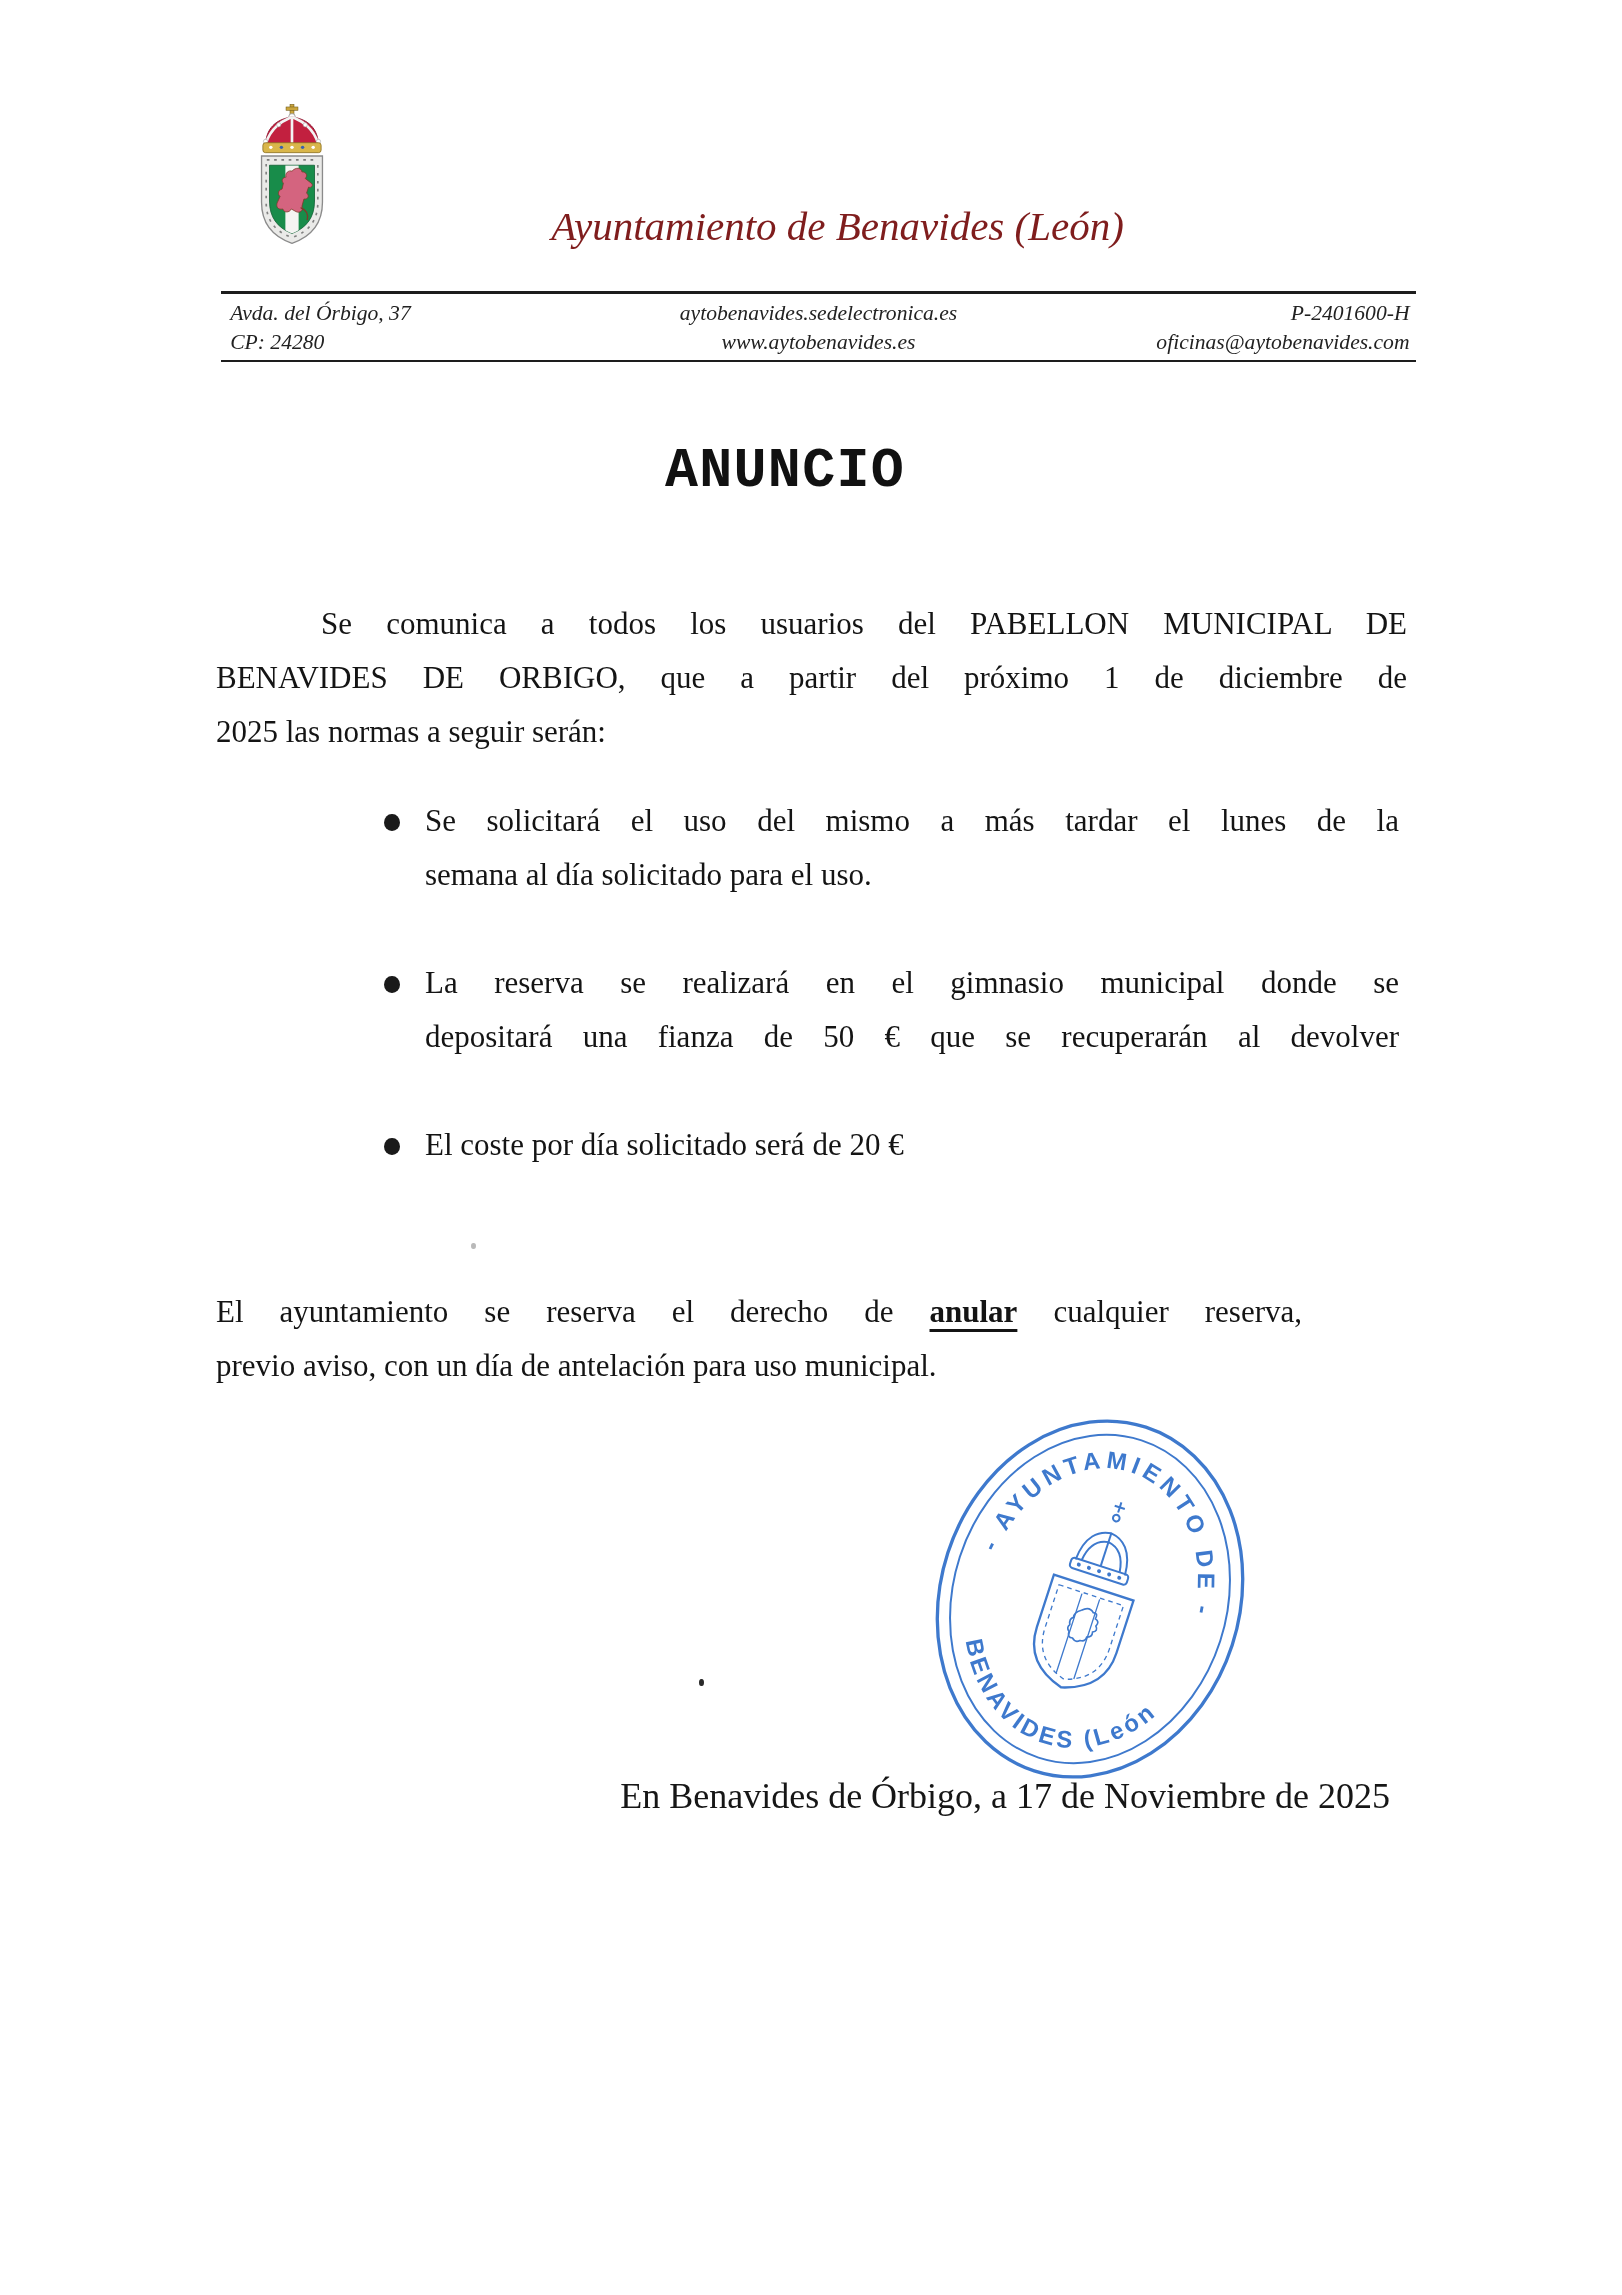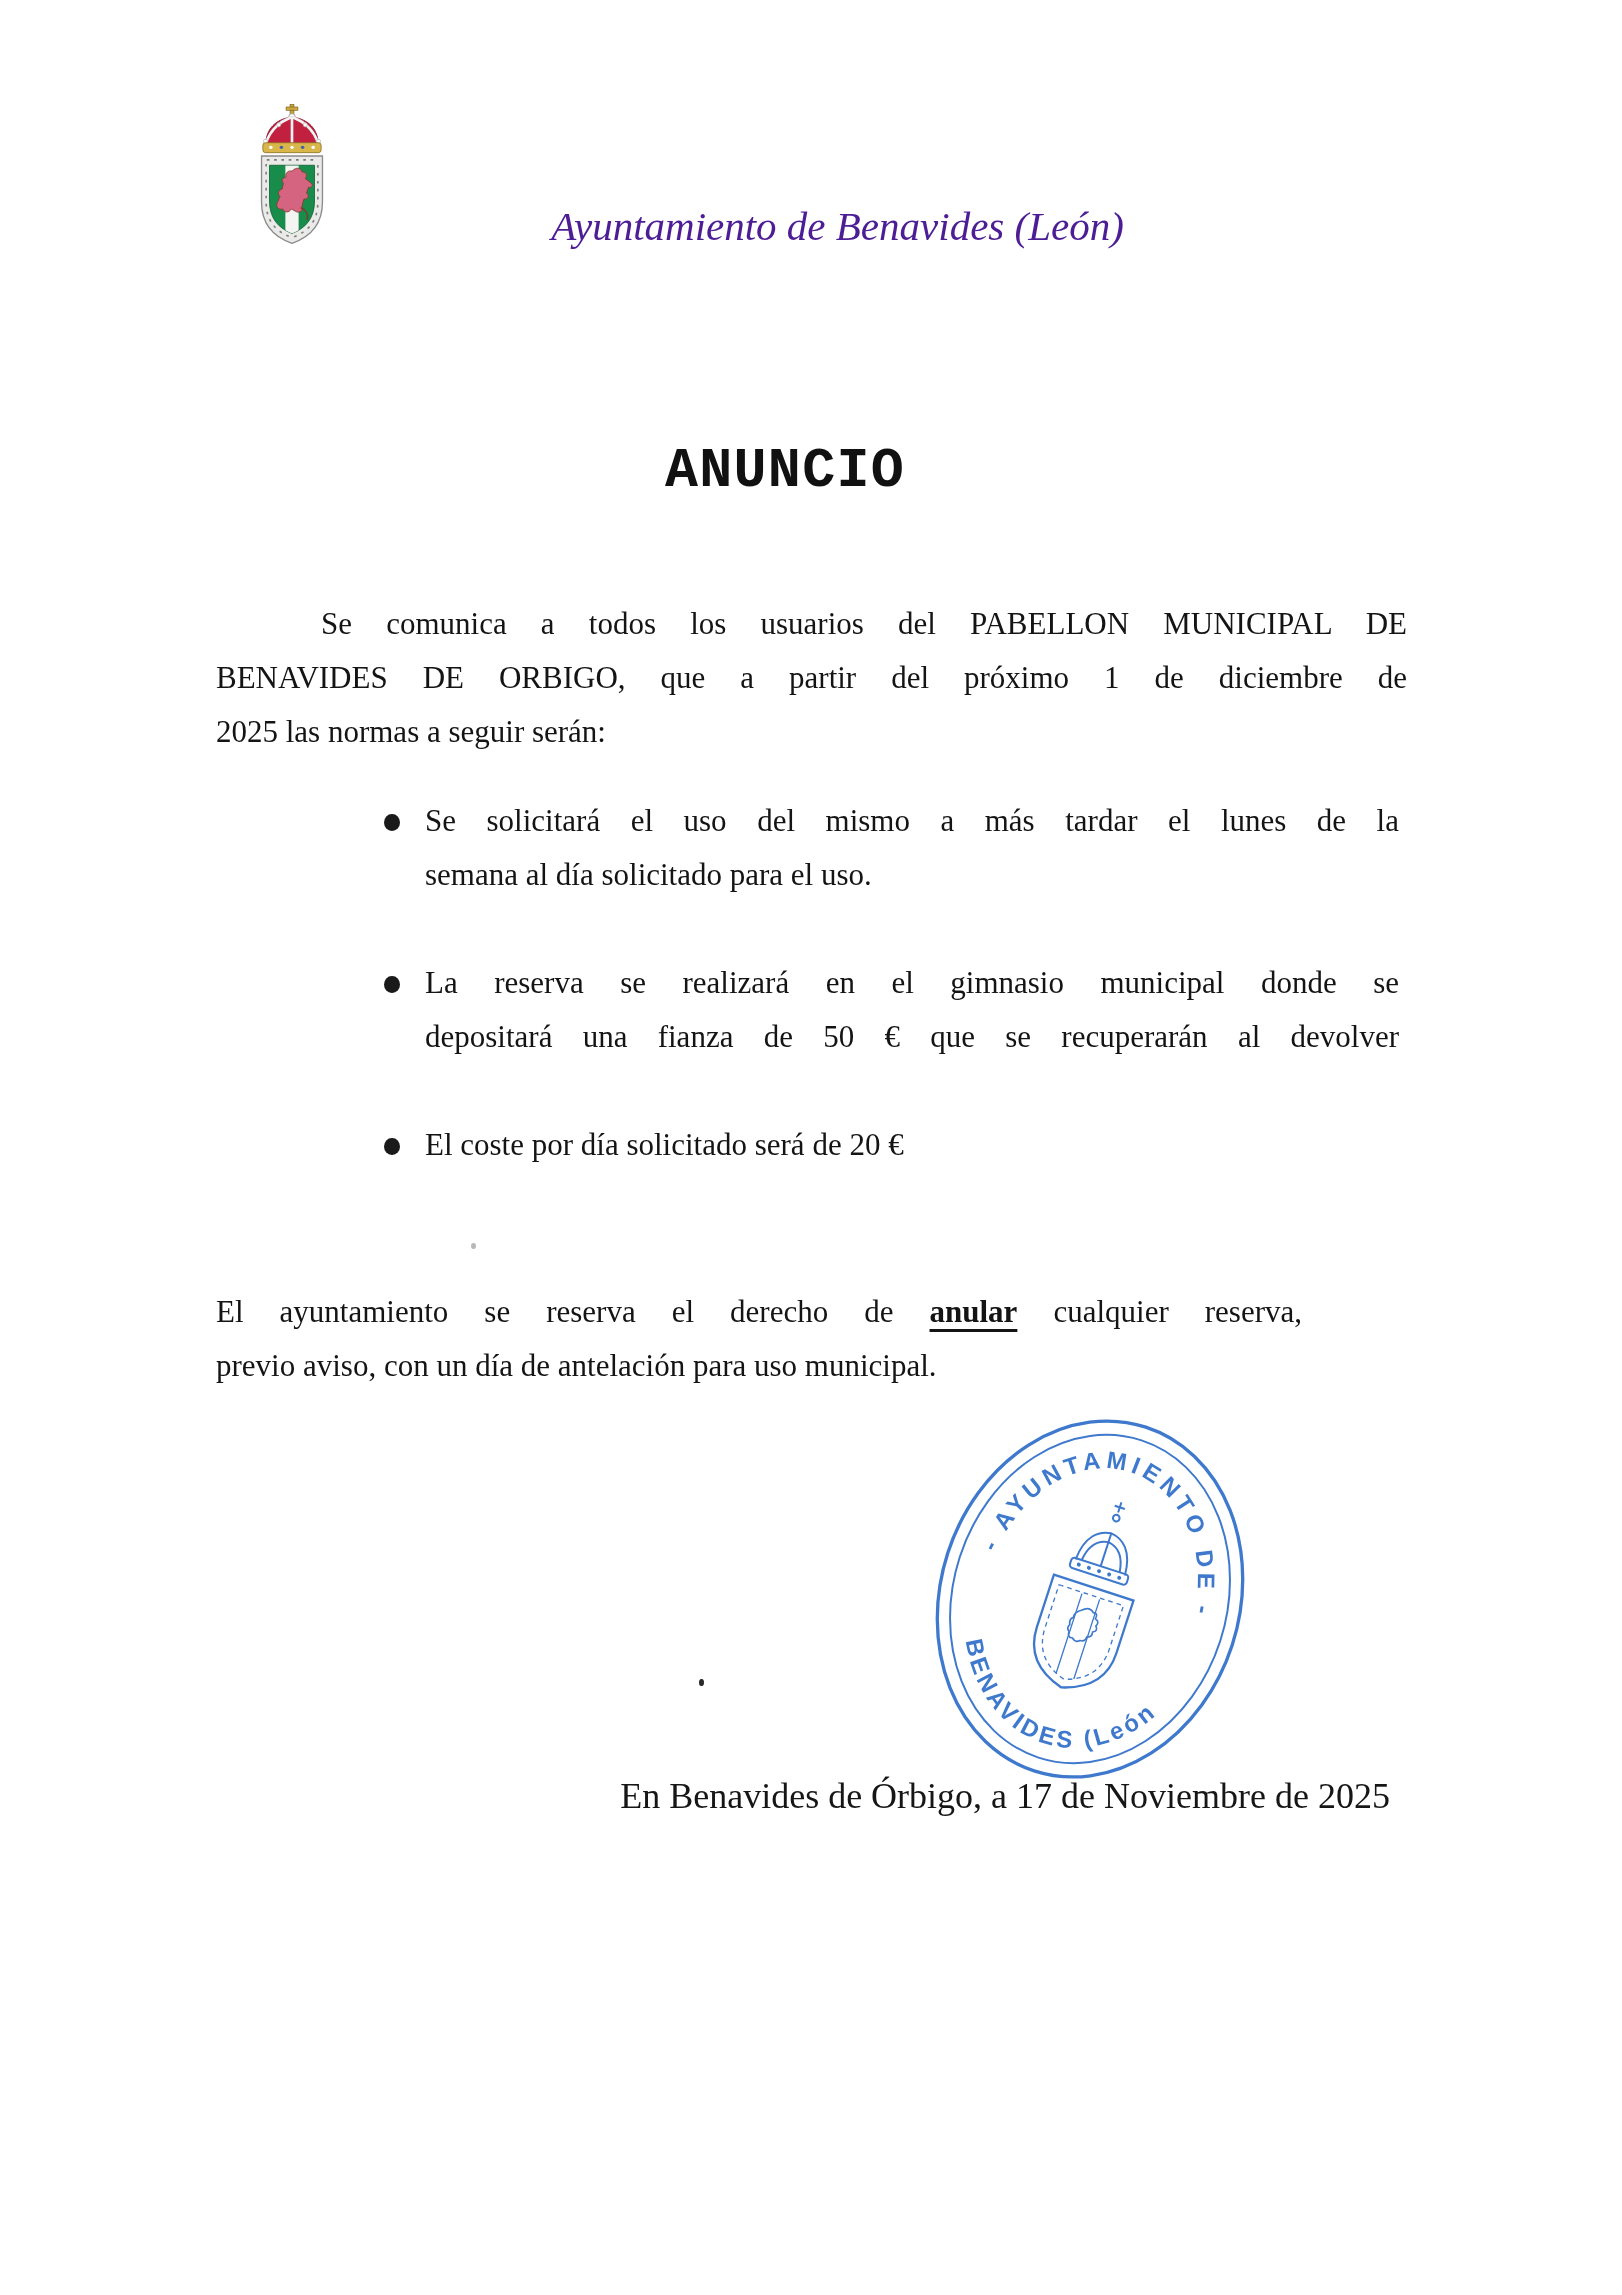--- a/index.html
+++ b/index.html
@@ -4,21 +4,21 @@
 <style>
   html,body{margin:0;padding:0;background:#888;}
   .page{
     position:relative; width:1623px; height:2295px; background:#ffffff;
     font-family:"Liberation Serif", serif; color:#141414; overflow:hidden;
   }
   
   .crest{position:absolute; left:252px; top:103px; width:80px; height:149px;}
   .org-title{
     position:absolute; top:202px; left:calc(50% + 26px); transform:translateX(-50%);
-    font-style:italic; font-size:41px; white-space:nowrap; color:#4c1d95;
+    font-style:italic; font-size:41px; white-space:nowrap; color:#7f1d1d;
   }
   .contact-table{
     position:absolute; left:221px; top:291px; width:1195px;
     display:grid; grid-template-columns:1fr 1.25fr 1fr;
     border-top:3.3px solid #1d1d1d; border-bottom:2px solid #1d1d1d;
     padding:4.6px 0 3.9px 0;
     font-style:italic; font-size:21.6px; line-height:29px; color:#222;
   }
   .contact-table .c-left{padding-left:9.2px; text-align:left;}
   .contact-table .c-mid{text-align:center;}
@@ -92,20 +92,28 @@
         </clipPath>
       <path d="M26 94 H94 V148 Q94 184 60 197 Q26 184 26 148 Z" fill="#188c4a" stroke="#0e5e31" stroke-width="1.2"></path>
       <rect x="50" y="94" width="20" height="104" fill="#f4f4f2" clip-path="url(#innerShield)"></rect>
       <path d="M60 103 c6 -7 14 -5 15 1 c7 0 9 6 5 10 l9 7 c4 3 0 8 -4 6 l-3 9 c5 4 2 10 -4 9 l-3 11 c3 6 -3 11 -9 8 l-7 -4 c-3 6 -11 6 -13 0 c-7 2 -11 -4 -8 -10 l4 -9 c-5 -4 -2 -10 3 -11 l2 -9 c-4 -4 -1 -9 4 -9 c-2 -6 4 -11 9 -9 z" fill="#d4647f" stroke="#7d3a2a" stroke-width="1.2"></path>
       <path d="M73 158 q13 5 10 19" fill="none" stroke="#7d3a2a" stroke-width="2"></path>
     </g>
   </svg>
 
   <div class="org-title">Ayuntamiento de Benavides (León)</div>
 
+  <div class="contact-table">
+    <div class="c-left">Avda. del Órbigo, 37</div>
+    <div class="c-mid">aytobenavides.sedelectronica.es</div>
+    <div class="c-right">P-2401600-H</div>
+    <div class="c-left">CP: 24280</div>
+    <div class="c-mid">www.aytobenavides.es</div>
+    <div class="c-right">oficinas@aytobenavides.com</div>
+  </div>
 
   <div class="announcement-heading">ANUNCIO</div>
 
   <div class="content">
     <div class="intro">
       <div class="jline first">Se comunica a todos los usuarios del PABELLON MUNICIPAL DE</div>
       <div class="jline">BENAVIDES DE ORBIGO, que a partir del próximo 1 de diciembre de</div>
       <div>2025 las normas a seguir serán:</div>
     </div>
 

